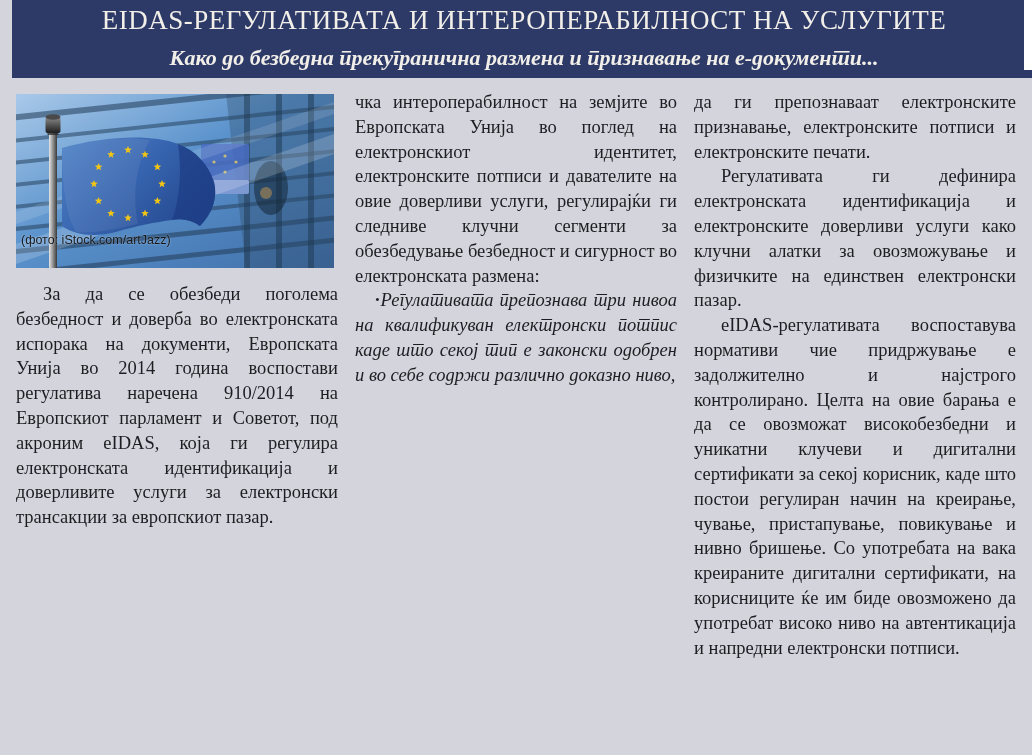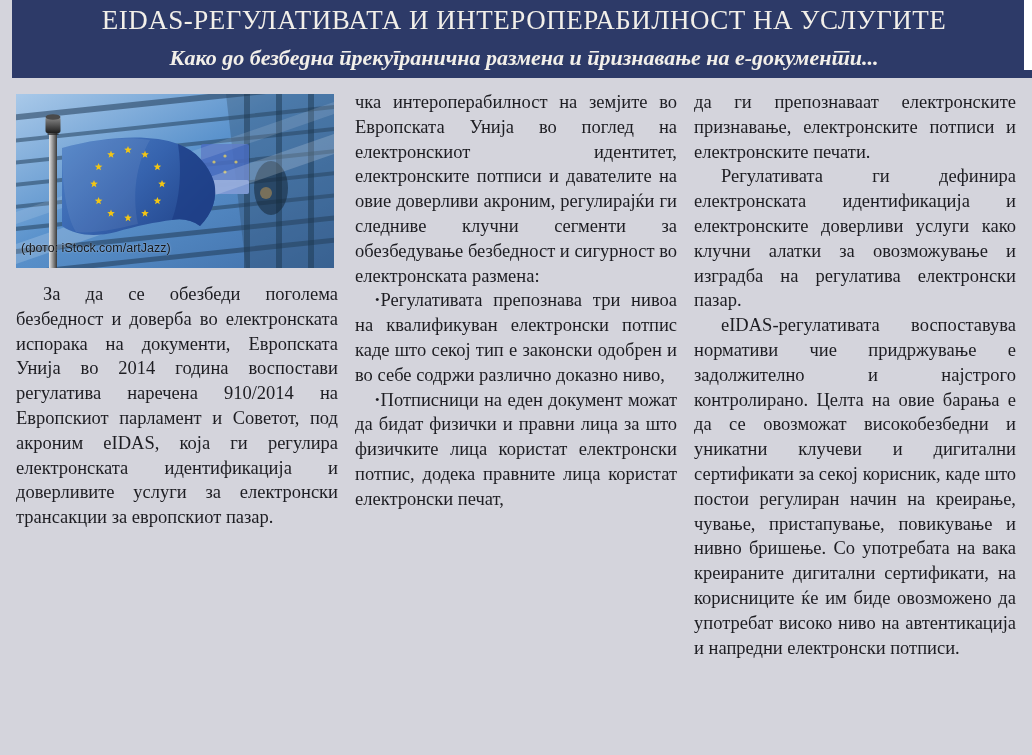--- a/index.html
+++ b/index.html
@@ -28,28 +28,28 @@
     position:absolute;top:70px;left:0;width:1032px;height:685px;
     display:flex;gap:17px;padding:20px 16px 12px 16px;box-sizing:border-box;
   }
   .col{flex:0 0 322px;width:322px;overflow:hidden;}
   .col-text{
     font-size:18.5px;line-height:24.8px;color:#1d1d22;
     text-align:justify;
   }
   .para{margin:0;text-align:justify;}
   .para.indent{text-indent:27px;}
-  .para.bullet{text-indent:20px;}
+  .para.bullet{text-indent:20px;font-style:italic;}
   .bullet-mark{font-size:13px;vertical-align:2px;margin-right:1px;}
   figure.photo{
     position:relative;width:318px;height:174px;margin:4px 0 14px 0;
   }
   figure.photo svg{display:block;width:318px;height:174px;}
   figcaption{
-    position:absolute;left:5px;bottom:13px;
+    position:absolute;left:5px;bottom:21px;
     font-family:"Liberation Sans",sans-serif;font-size:12.5px;color:#16181c;
     text-shadow:0 0 2px rgba(255,255,255,.5);
   }
 </style>
 </head>
 <body>
 
 <div class="page">
 
   <header class="masthead">
@@ -149,28 +149,27 @@
         </svg>
         <figcaption>(фото: iStock.com/artJazz)</figcaption>
       </figure>
       <div class="col-text">
           <p class="para indent">За да се обезбеди поголема безбедност и доверба во електронската испорака на документи, Европската Унија во 2014 година воспостави регулатива наречена 910/2014 на Европскиот парламент и Советот, под акроним eIDAS, која ги регулира електронската идентификација и доверливите услуги за електронски трансакции за европскиот пазар.</p>
         </div>
     </section>
 
     <section class="col">
       <div class="col-text">
-          <p class="para">чка интероперабилност на земјите во Европската Унија во поглед на електронскиот идентитет, електронските потписи и давателите на овие доверливи акроним, регулирајќи ги следниве клучни сегменти за обезбедување безбедност и сигурност во електронската размена:</p>
+          <p class="para">чка интероперабилност на земјите во Европската Унија во поглед на електронскиот идентитет, електронските потписи и давателите на овие доверливи услуги, регулирајќи ги следниве клучни сегменти за обезбедување безбедност и сигурност во електронската размена:</p>
           <p class="para indent bullet"><span class="bullet-mark">•</span>Регулативата препознава три нивоа на квалификуван електронски потпис каде што секој тип е законски одобрен и во себе содржи различно доказно ниво,</p>
-          <p class="para indent bullet"><span class="bullet-mark">•</span>Потписници на еден документ можат да бидат физички и правни лица за што физичките лица користат електронски потпис, додека правните лица користат електронски печат,</p>
         </div>
     </section>
 
     <section class="col">
       <div class="col-text">
           <p class="para">да ги препознаваат електронските признавање, електронските потписи и електронските печати.</p>
-          <p class="para indent">Регулативата ги дефинира електронската идентификација и електронските доверливи услуги како клучни алатки за овозможување и изградба на регулатива електронски пазар.</p>
+          <p class="para indent">Регулативата ги дефинира електронската идентификација и електронските доверливи услуги како клучни алатки за овозможување и физичките на единствен електронски пазар.</p>
           <p class="para indent">eIDAS-регулативата воспоставува нормативи чие придржување е задолжително и најстрого контролирано. Целта на овие барања е да се овозможат високобезбедни и уникатни клучеви и дигитални сертификати за секој корисник, каде што постои регулиран начин на креирање, чување, пристапување, повикување и нивно бришење. Со употребата на вака креираните дигитални сертификати, на корисниците ќе им биде овозможено да употребат високо ниво на автентикација и напредни електронски потписи.</p>
         </div>
     </section>
 
   </main>
 </div>
 
 </body></html>

